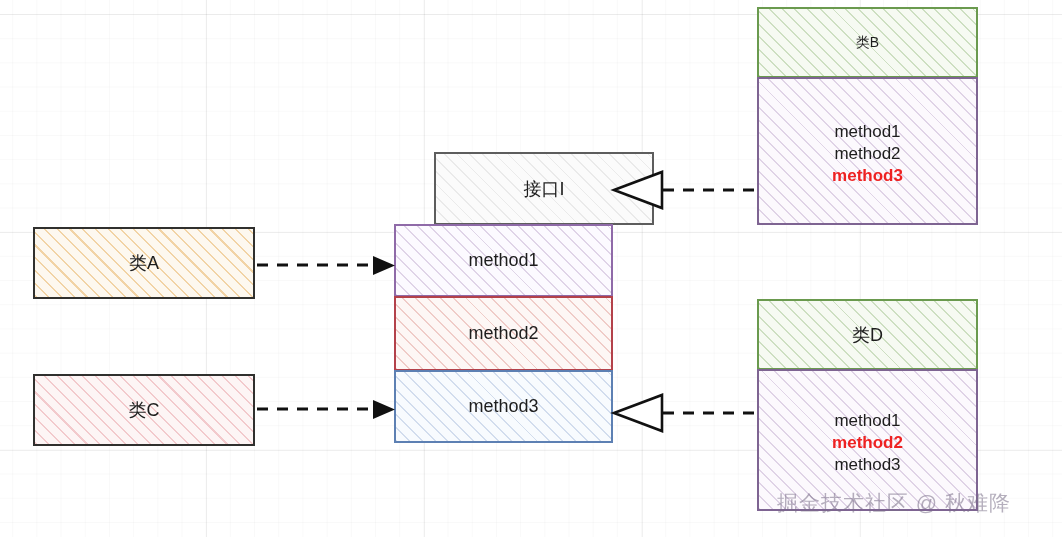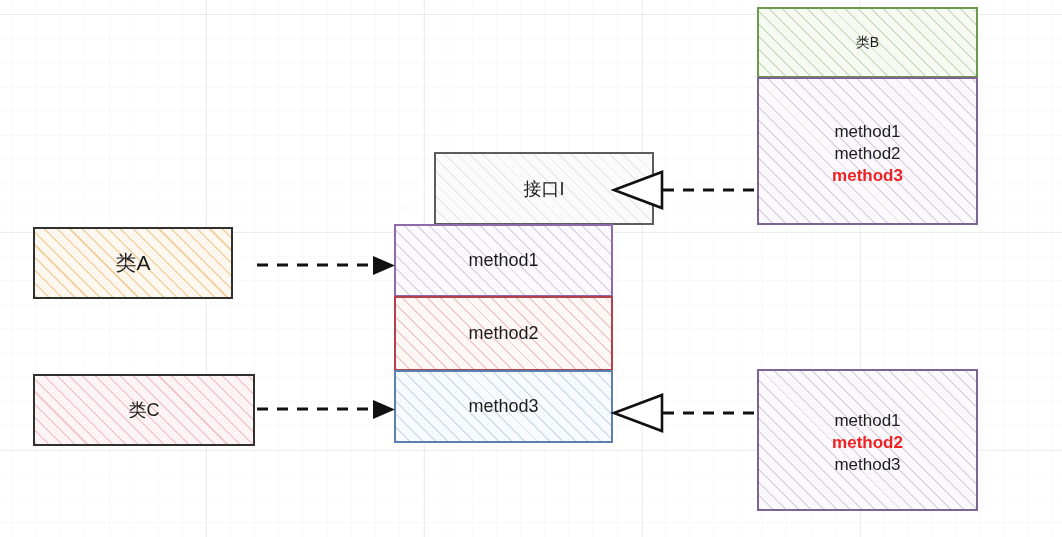--- a/index.html
+++ b/index.html
@@ -78,24 +78,24 @@
     background-image: repeating-linear-gradient(
       45deg, rgba(90,125,185,0.24) 0 1.4px, transparent 1.4px 9px);
   }
   .hatch-green::before {
     background-image: repeating-linear-gradient(
       45deg, rgba(110,160,80,0.30) 0 1.4px, transparent 1.4px 9px);
   }
 
   
   #node-class-a {
-    left: 33px; top: 227px; width: 200px; height: 72px;
+    left: 33px; top: 227px; width: 222px; height: 72px;
     border: 2.5px solid #30302e;
     background: #fdf8ef;
-    font-size: 21px;
+    font-size: 18px;
   }
   #node-class-c {
     left: 33px; top: 374px; width: 222px; height: 72px;
     border: 2.5px solid #30302e;
     background: #fdf5f5;
     font-size: 18px;
   }
 
   #node-iface-header {
     left: 393px; top: 152px; width: 220px; height: 73px;
@@ -223,20 +223,23 @@
   </div>
 
   <div class="box hatch hatch-purple" id="node-class-b-body">
     <div class="method-list">
       <span class="m">method1</span>
       <span class="m">method2</span>
       <span class="m highlight">method3</span>
     </div>
   </div>
 
+  <div class="box hatch hatch-green" id="node-class-d-header">
+    <span class="lbl">类D</span>
+  </div>
 
   <div class="box hatch hatch-purple" id="node-class-d-body">
     <div class="method-list">
       <span class="m">method1</span>
       <span class="m highlight">method2</span>
       <span class="m">method3</span>
     </div>
   </div>
 
   <div class="conn" id="conn-a-m1" style="left:255px; top:248px; width:145px; height:34px;">
@@ -260,14 +263,15 @@
     </svg>
   </div>
 
   <div class="conn" id="conn-d-m3" style="left:610px; top:388px; width:152px; height:50px;">
     <svg width="152" height="50" viewBox="0 0 152 50">
       <path d="M 4 25 L 52 7 L 52 43 Z" fill="#ffffff" stroke="#111111" stroke-width="2.6" stroke-linejoin="miter"></path>
       <line x1="53" y1="25" x2="150" y2="25" stroke="#111111" stroke-width="3" stroke-dasharray="11 9" stroke-linecap="butt"></line>
     </svg>
   </div>
 
+  <div id="watermark">掘金技术社区 @ 秋难降</div>
 
 </div>
 
 </body></html>

